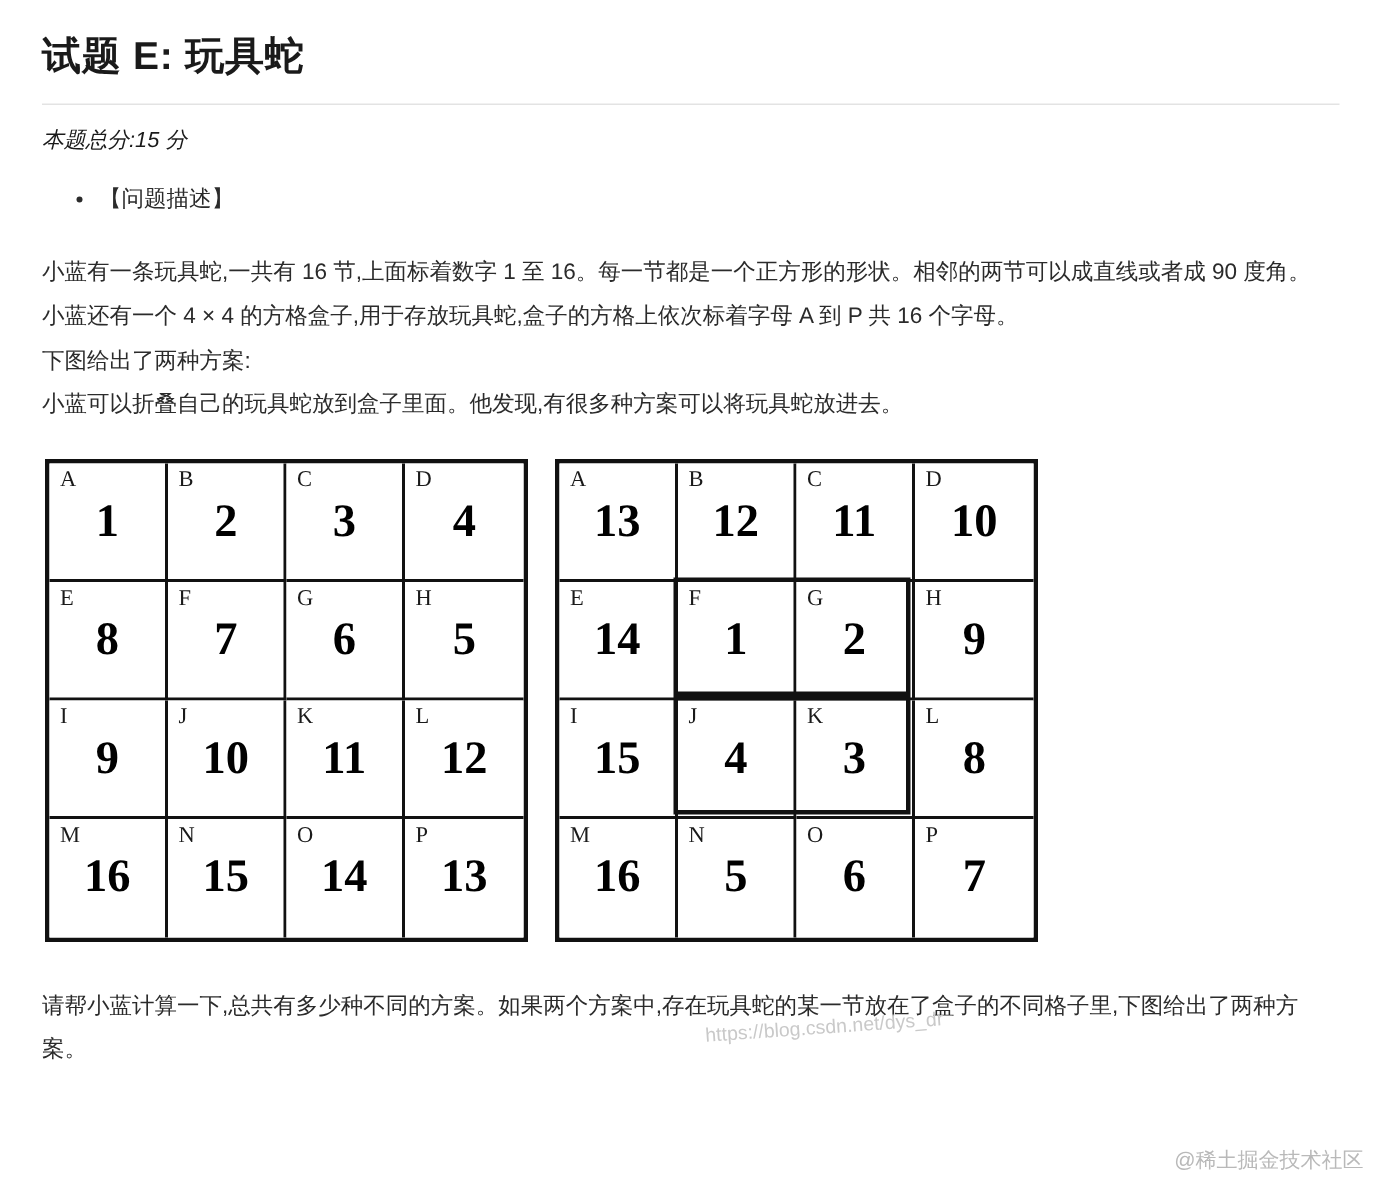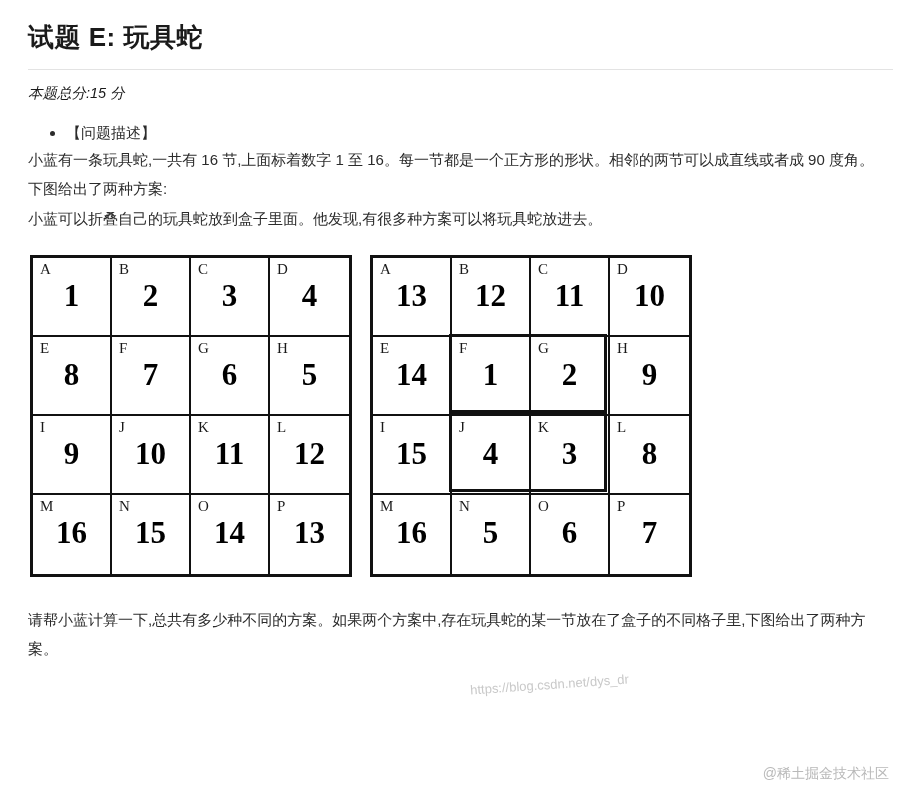--- a/index.html
+++ b/index.html
@@ -49,20 +49,21 @@
     color: #2b2b2b;
     line-height: 1.6;
   }
   .para {
     margin: 0 28px;
     font-size: 15px;
     line-height: 1.95;
     color: #2b2b2b;
   }
   .para-block {
+    margin-top: 22px;
   }
   .grids {
     margin: 22px 0 0 30px;
     display: flex;
     gap: 18px;
   }
   .grid {
     display: grid;
     grid-template-columns: repeat(4, 79px);
     grid-template-rows: repeat(4, 79px);
@@ -111,21 +112,21 @@
     left: 470px;
     top: 657px;
     font-size: 13px;
     color: #c9c9c9;
     transform: rotate(-4deg);
     font-family: "Liberation Sans", sans-serif;
     white-space: nowrap;
   }
   .watermark2 {
     position: absolute;
-    right: 32px;
+    right: 12px;
     top: 745px;
     font-size: 14px;
     color: #b9b9b9;
     font-family: "Liberation Sans", sans-serif;
     white-space: nowrap;
   }
   .watermark3 {
     position: absolute;
     right: 24px;
     top: 766px;
@@ -150,20 +151,21 @@
   <div class="title-rule"></div>
 
   <div class="score-line">本题总分:15 分</div>
 
   <ul class="bullet-list">
     <li>【问题描述】</li>
   </ul>
 
   <div class="para-block">
     <div class="para">小蓝有一条玩具蛇,一共有 16 节,上面标着数字 1 至 16。每一节都是一个正方形的形状。相邻的两节可以成直线或者成 90 度角。</div>
+    <div class="para">小蓝还有一个 4 × 4 的方格盒子,用于存放玩具蛇,盒子的方格上依次标着字母 A 到 P 共 16 个字母。</div>
     <div class="para">下图给出了两种方案:</div>
     <div class="para">小蓝可以折叠自己的玩具蛇放到盒子里面。他发现,有很多种方案可以将玩具蛇放进去。</div>
   </div>
 
   <div class="grids">
 
     <div class="grid" id="grid-left">
         <div class="cell">
           <span class="letter">A</span>
           <span class="num">1</span>

